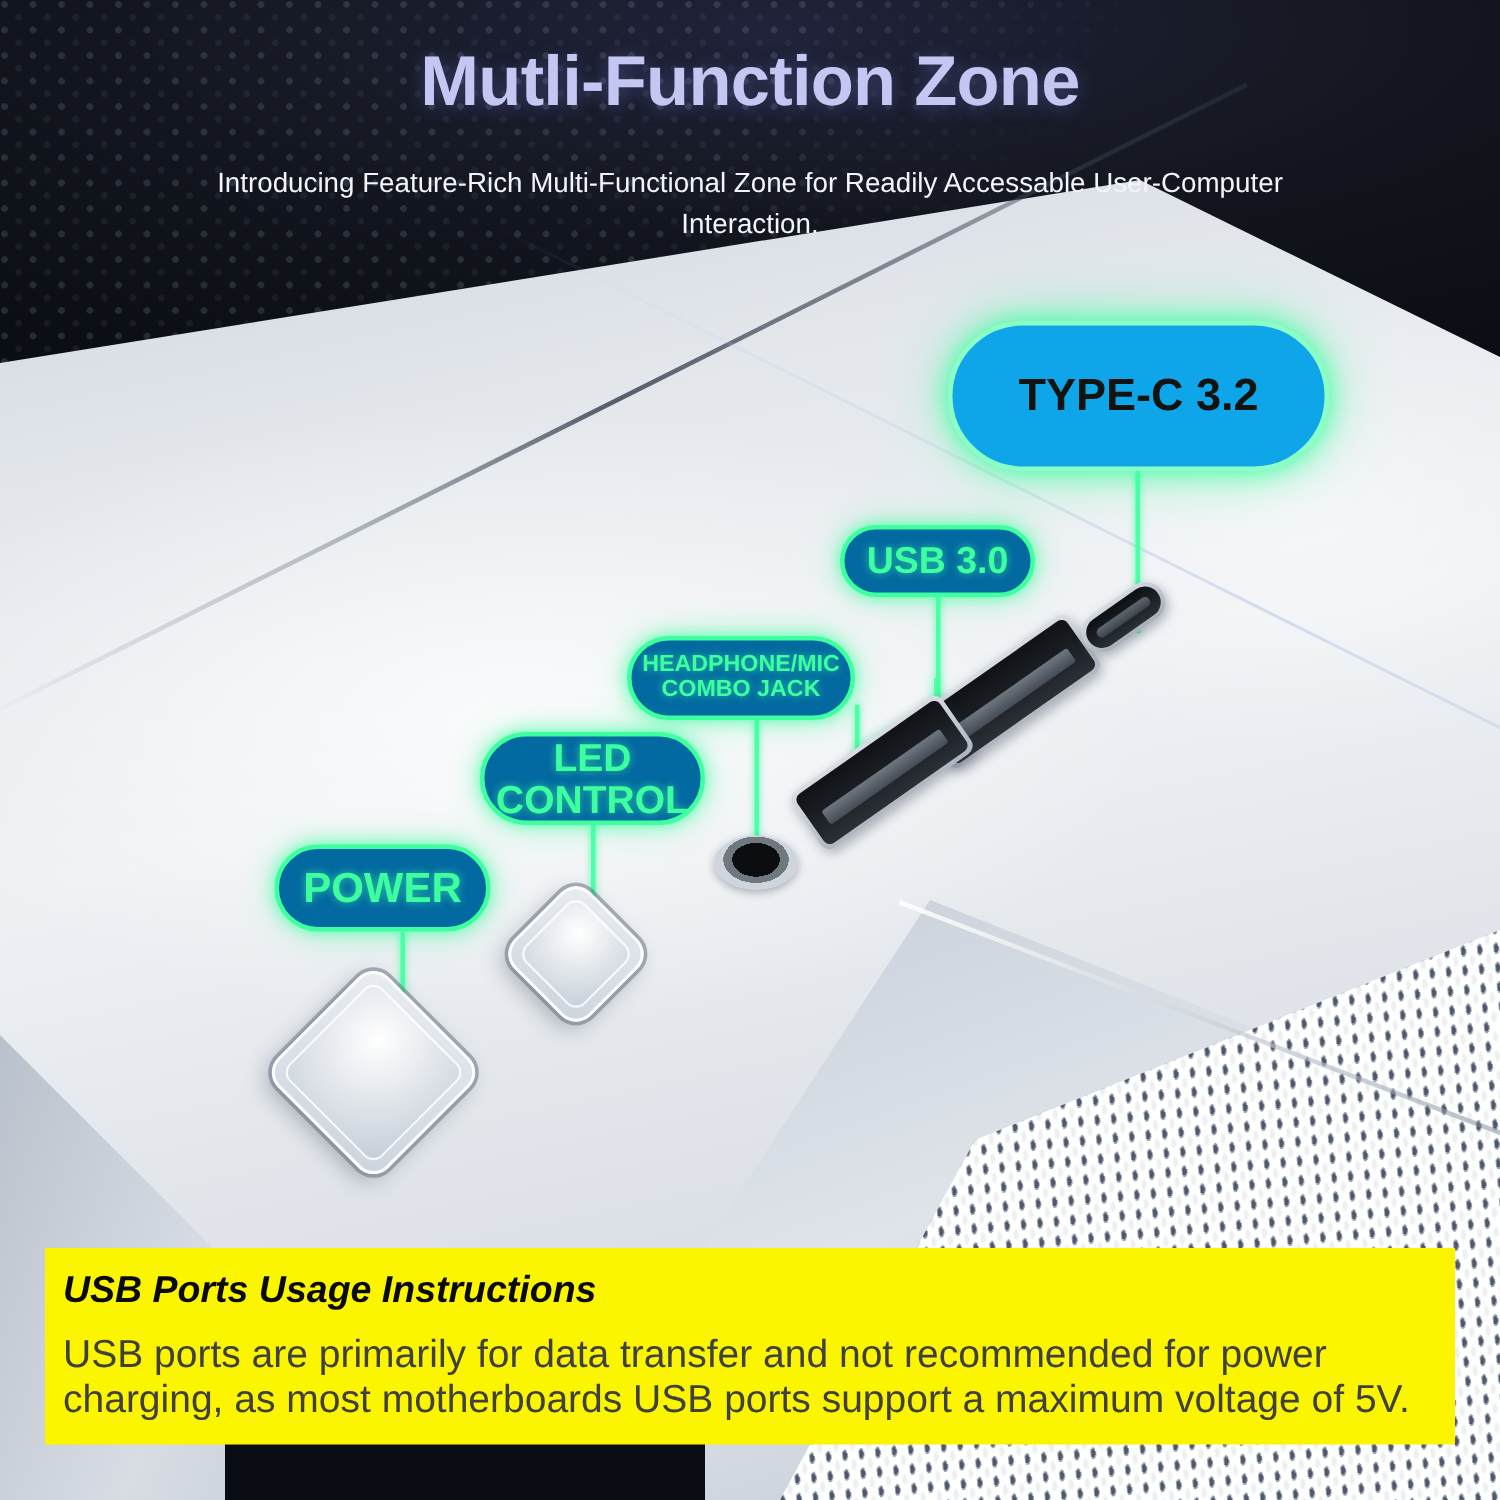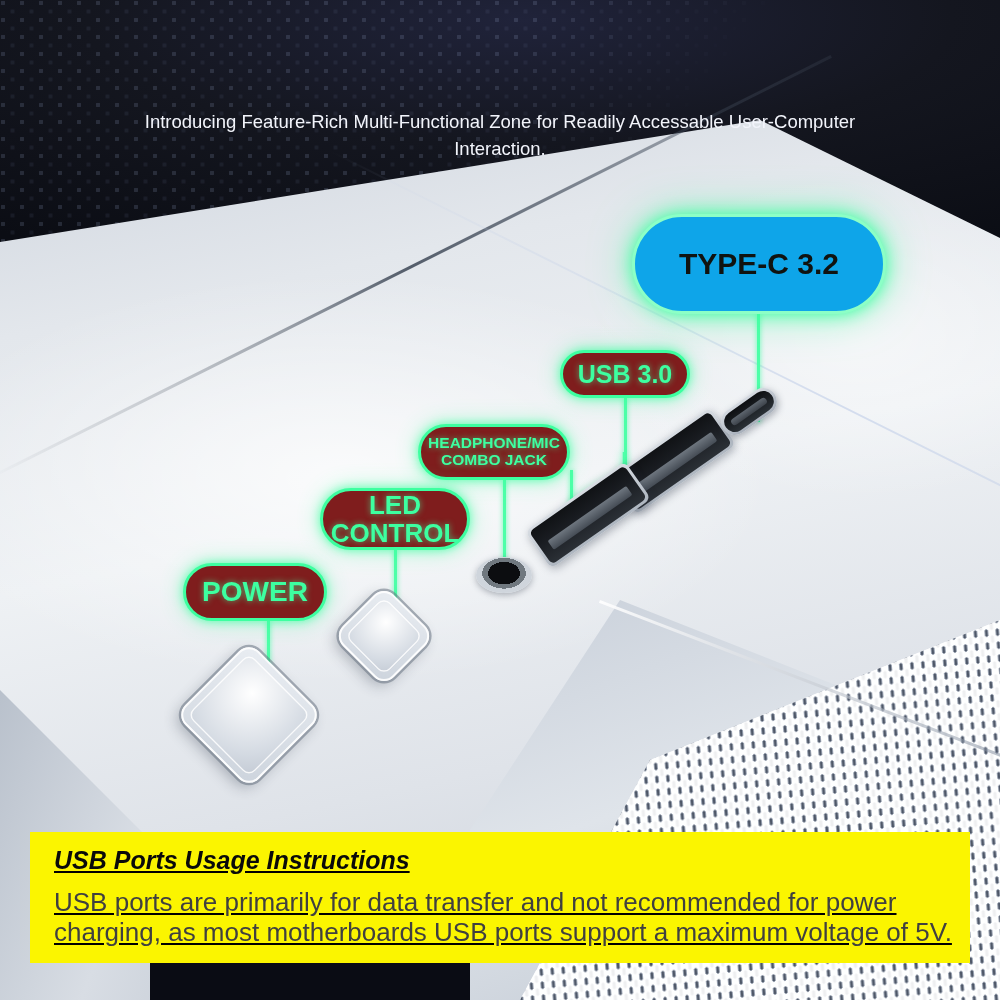--- a/index.html
+++ b/index.html
@@ -120,21 +120,21 @@
   }
   .subtitle {
     position:absolute; left:140px; top:108px; width:720px; text-align:center;
     font-size:18.5px; line-height:27px; color:#f2f4fb; font-weight:400;
   }
 
   
   .pill {
     position:absolute; display:flex; align-items:center; justify-content:center;
     text-align:center; font-weight:bold; line-height:1.08;
-    background:#7f1d1d; border:3px solid #3dffa0; border-radius:999px;
+    background:#0369a1; border:3px solid #3dffa0; border-radius:999px;
     color:#3dffa0;
     box-shadow:0 0 10px rgba(61,255,160,.75), 0 0 22px rgba(61,255,160,.45);
     text-shadow:0 0 6px rgba(61,255,160,.65);
   }
   .pill.bright {
     background:#0ea5e9; color:#101310; border-color:#8cffc6;
     text-shadow:none;
     box-shadow:0 0 16px rgba(61,255,160,.95), 0 0 40px rgba(61,255,160,.6);
   }
   #pill-typec { left:632px; top:214px; width:254px; height:100px; font-size:30px; }
@@ -208,21 +208,21 @@
     position:absolute; inset:6px; border-radius:9px;
     background:radial-gradient(ellipse at 35% 30%, #ffffff, #d5dbe3 70%, #c3cad4);
     box-shadow:inset 0 0 0 1.5px rgba(255,255,255,.85);
   }
   #btn-power { left:197px; top:663px; width:104px; height:104px; }
   #btn-led   { left:348px; top:600px; width:72px; height:72px; }
 
   
   .banner {
     position:absolute; left:30px; top:832px; width:940px; height:131px;
-    background:#fbf500; padding:14px 18px 0 24px;text-decoration:underline;
+    background:#fbf500; padding:14px 18px 0 12px;
   }
   .banner-title {
     font-size:25px; font-weight:bold; font-style:italic; color:#0a0a0a; margin-bottom:12px;
   }
   .banner-body { font-size:26px; line-height:30px; color:#404040; }
 </style>
 </head>
 <body>
 
 <div class="stage">
@@ -244,20 +244,21 @@
   <div class="case-sheen"></div>
   <div class="hdr-edge"></div>
 
   <div class="front-face"></div>
   <div class="mesh-front-clip">
     <div class="mesh-front"></div>
   </div>
   <div class="front-edge"></div>
   <div class="left-bevel"></div>
 
+  <div class="title">Mutli-Function Zone</div>
   <div class="subtitle">Introducing Feature-Rich Multi-Functional Zone for Readily Accessable User-Computer Interaction.</div>
 
   <div class="leader v" id="lead-typec"></div>
   <div class="leader v" id="lead-usb30"></div>
   <div class="leader v" id="lead-usb-lower"></div>
   <div class="leader v" id="lead-jack"></div>
   <div class="leader v" id="lead-led"></div>
   <div class="leader v" id="lead-power"></div>
 
   <svg width="1000" height="1000" style="position:absolute;left:0;top:0;pointer-events:none;">

